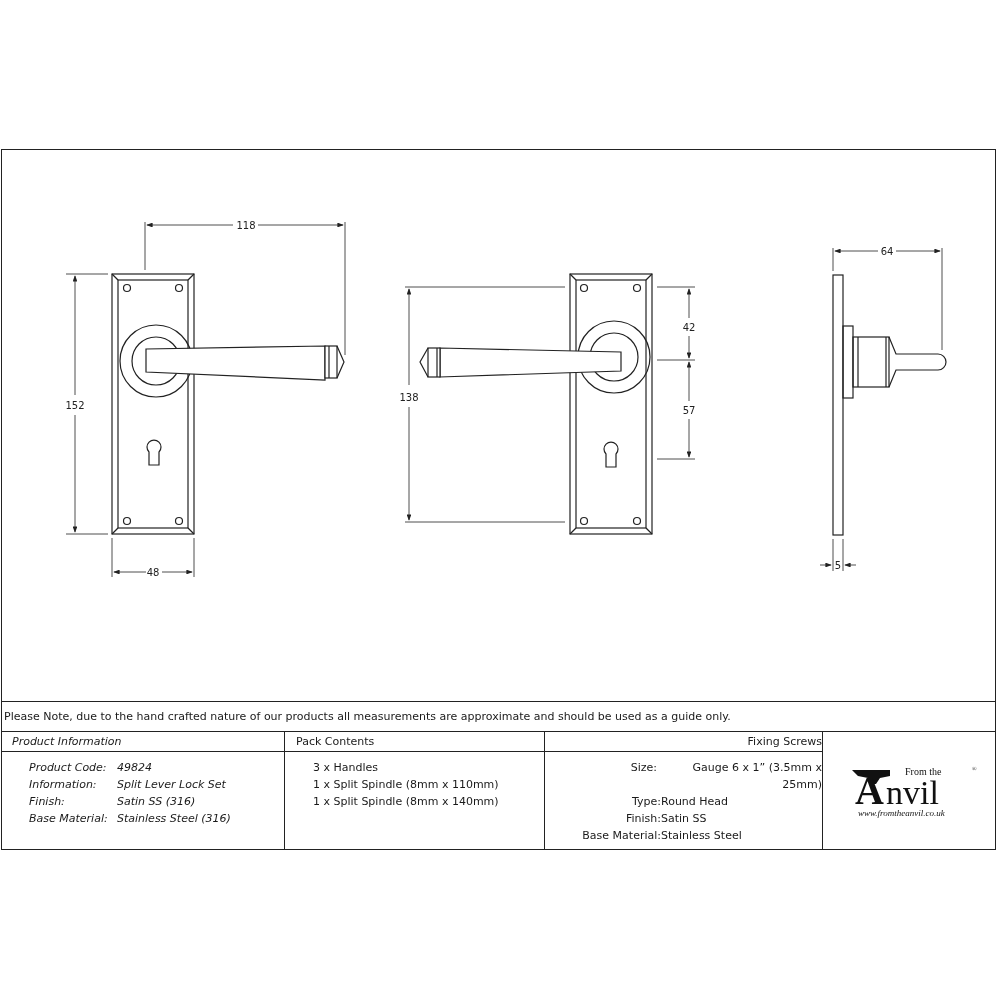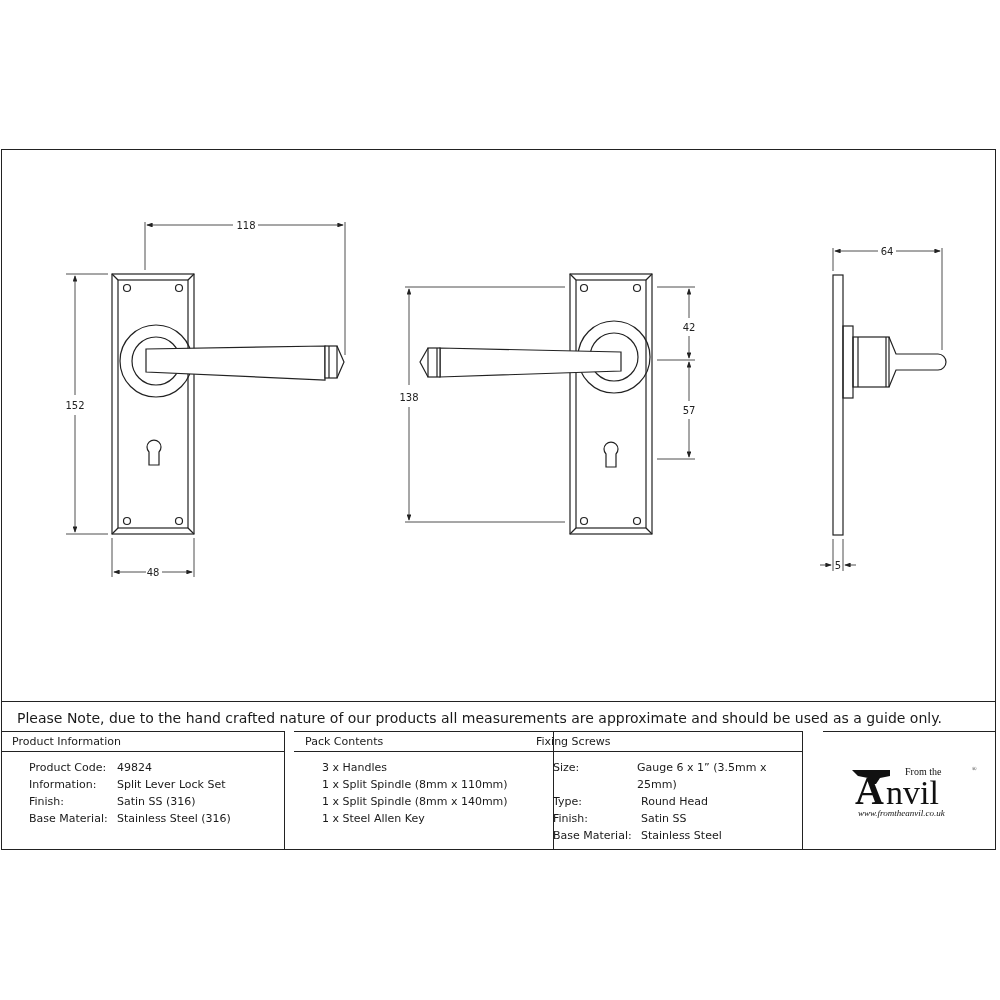--- a/index.html
+++ b/index.html
@@ -3,31 +3,31 @@
 <meta charset="utf-8">
 <style>
   html, body { margin: 0; padding: 0; background: #ffffff; }
   body { width: 1000px; height: 1000px; position: relative; overflow: hidden;
          font-family: "DejaVu Sans", "Liberation Sans", sans-serif; color: #1a1a1a; }
   .frame { position: absolute; left: 1px; top: 149px; width: 995px; height: 701px;
            border: 1.5px solid #222; box-sizing: border-box; }
   svg.drawing { position: absolute; left: 0; top: 0; width: 1000px; height: 1000px; }
   .note { position: absolute; left: 1px; top: 701px; width: 995px; height: 30px;
           border-top: 1.5px solid #222; box-sizing: border-box;
-          font-size: 14px; padding: 8px 0 0 16px; }
+          font-size: 11px; padding: 8px 0 0 3px; }
   .tbl { position: absolute; top: 731px; height: 119px; box-sizing: border-box;
          border-top: 1.5px solid #222; font-size: 11px; }
   .tbl .hdr { height: 20px; border-bottom: 1.5px solid #222; box-sizing: border-box;
               padding: 3px 0 0 11px; }
   .tbl .body { padding: 7px 0 0 28px; line-height: 17px; }
   .row { display: flex; }
   .row .k { width: 88px; }
-  .col1 { left: 1px; width: 284px; border-right: 1.5px solid #222; }
-  .col2 { left: 294px; width: 260px; border-right: 1.5px solid #222; }
-  .col3 { left: 525px; width: 278px; border-right: 1.5px solid #222; }
+  .col1 { left: 1px; width: 284px; border-right: 1.5px solid #222; font-style: italic; }
+  .col2 { left: 285px; width: 260px; border-right: 1.5px solid #222; }
+  .col3 { left: 545px; width: 278px; border-right: 1.5px solid #222; text-align: right; }
   .col3 .row .k { width: 88px; }
   .col4 { left: 823px; width: 173px; }
   .logo { position: absolute; left: 850px; top: 762px; width: 130px; height: 60px; }
   .dim { font-size: 10px; fill: #222; font-family: "DejaVu Sans", sans-serif; }
 </style>
 </head>
 <body>
 
 <div class="frame"></div>
 
@@ -157,21 +157,20 @@
       </div>
   </div>
 </div>
 
 <div class="tbl col2">
   <div class="hdr">Pack Contents</div>
   <div class="body">
     <div>3 x Handles</div>
     <div>1 x Split Spindle (8mm x 110mm)</div>
     <div>1 x Split Spindle (8mm x 140mm)</div>
-    <div>1 x Steel Allen Key</div>
   </div>
 </div>
 
 <div class="tbl col3">
   <div class="hdr">Fixing Screws</div>
   <div class="body">
     <div class="row">
         <span class="k">Size:</span>
         <span>Gauge 6 x 1” (3.5mm x 25mm)</span>
       </div>

